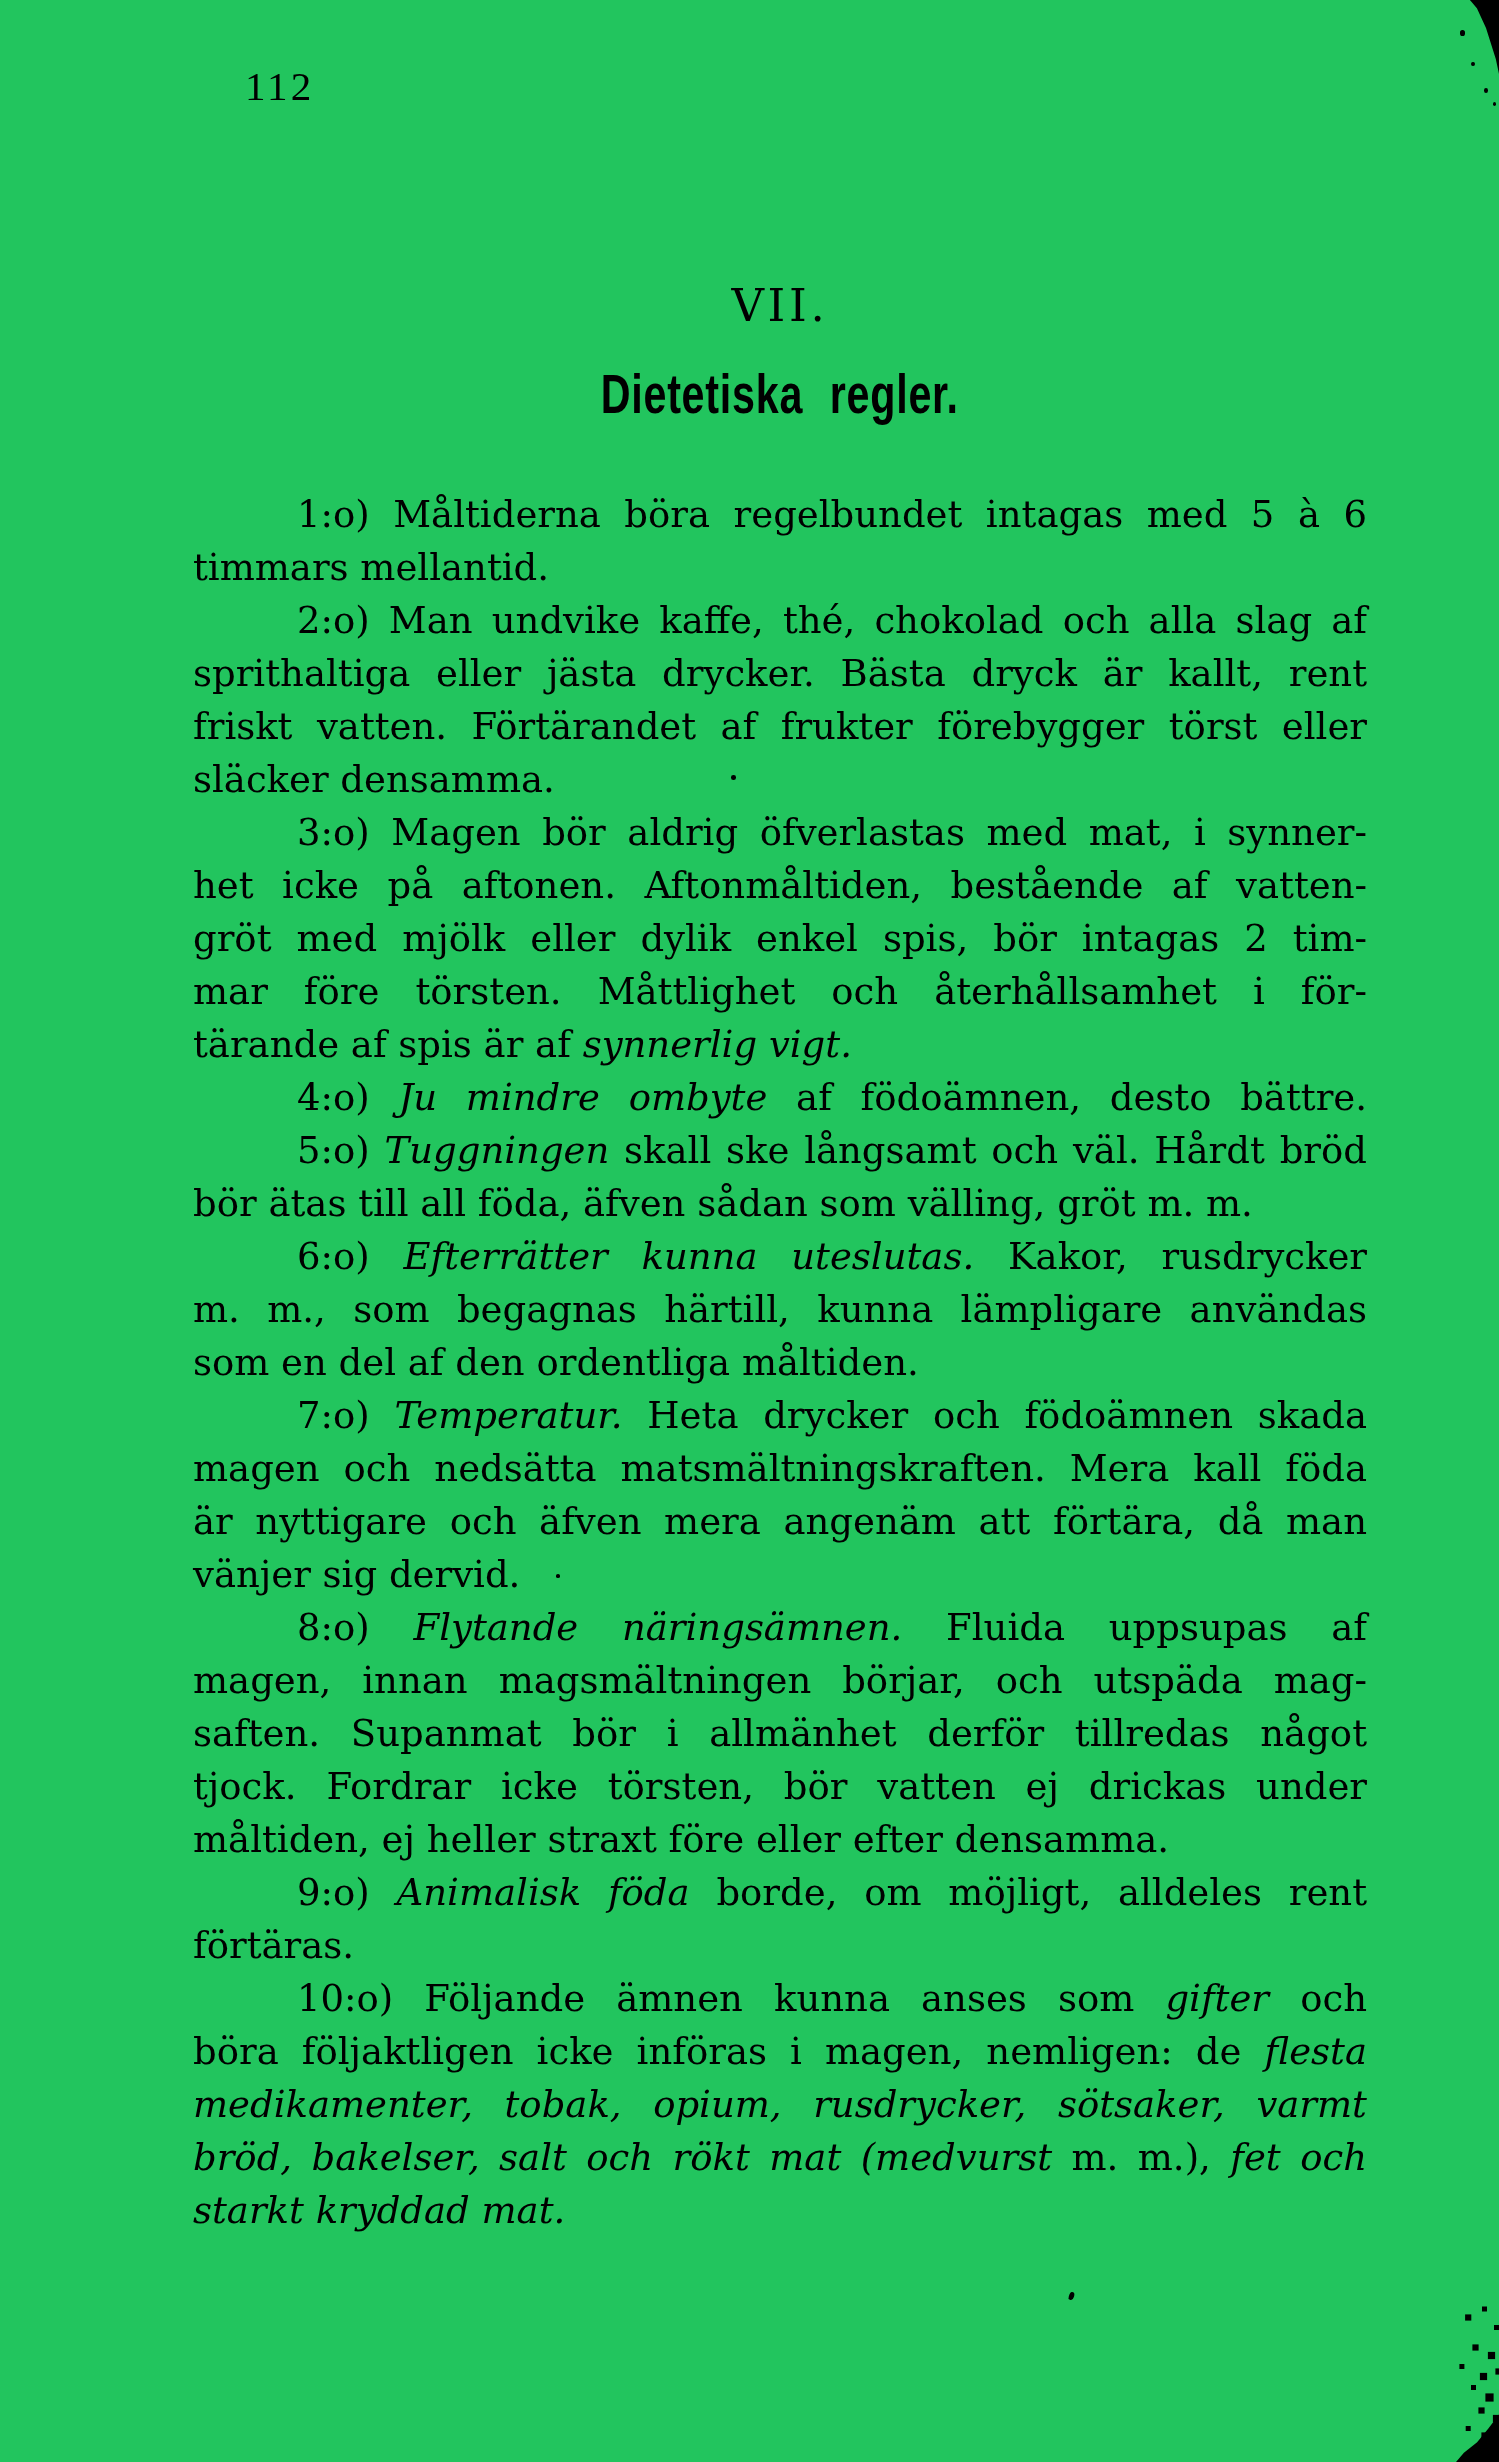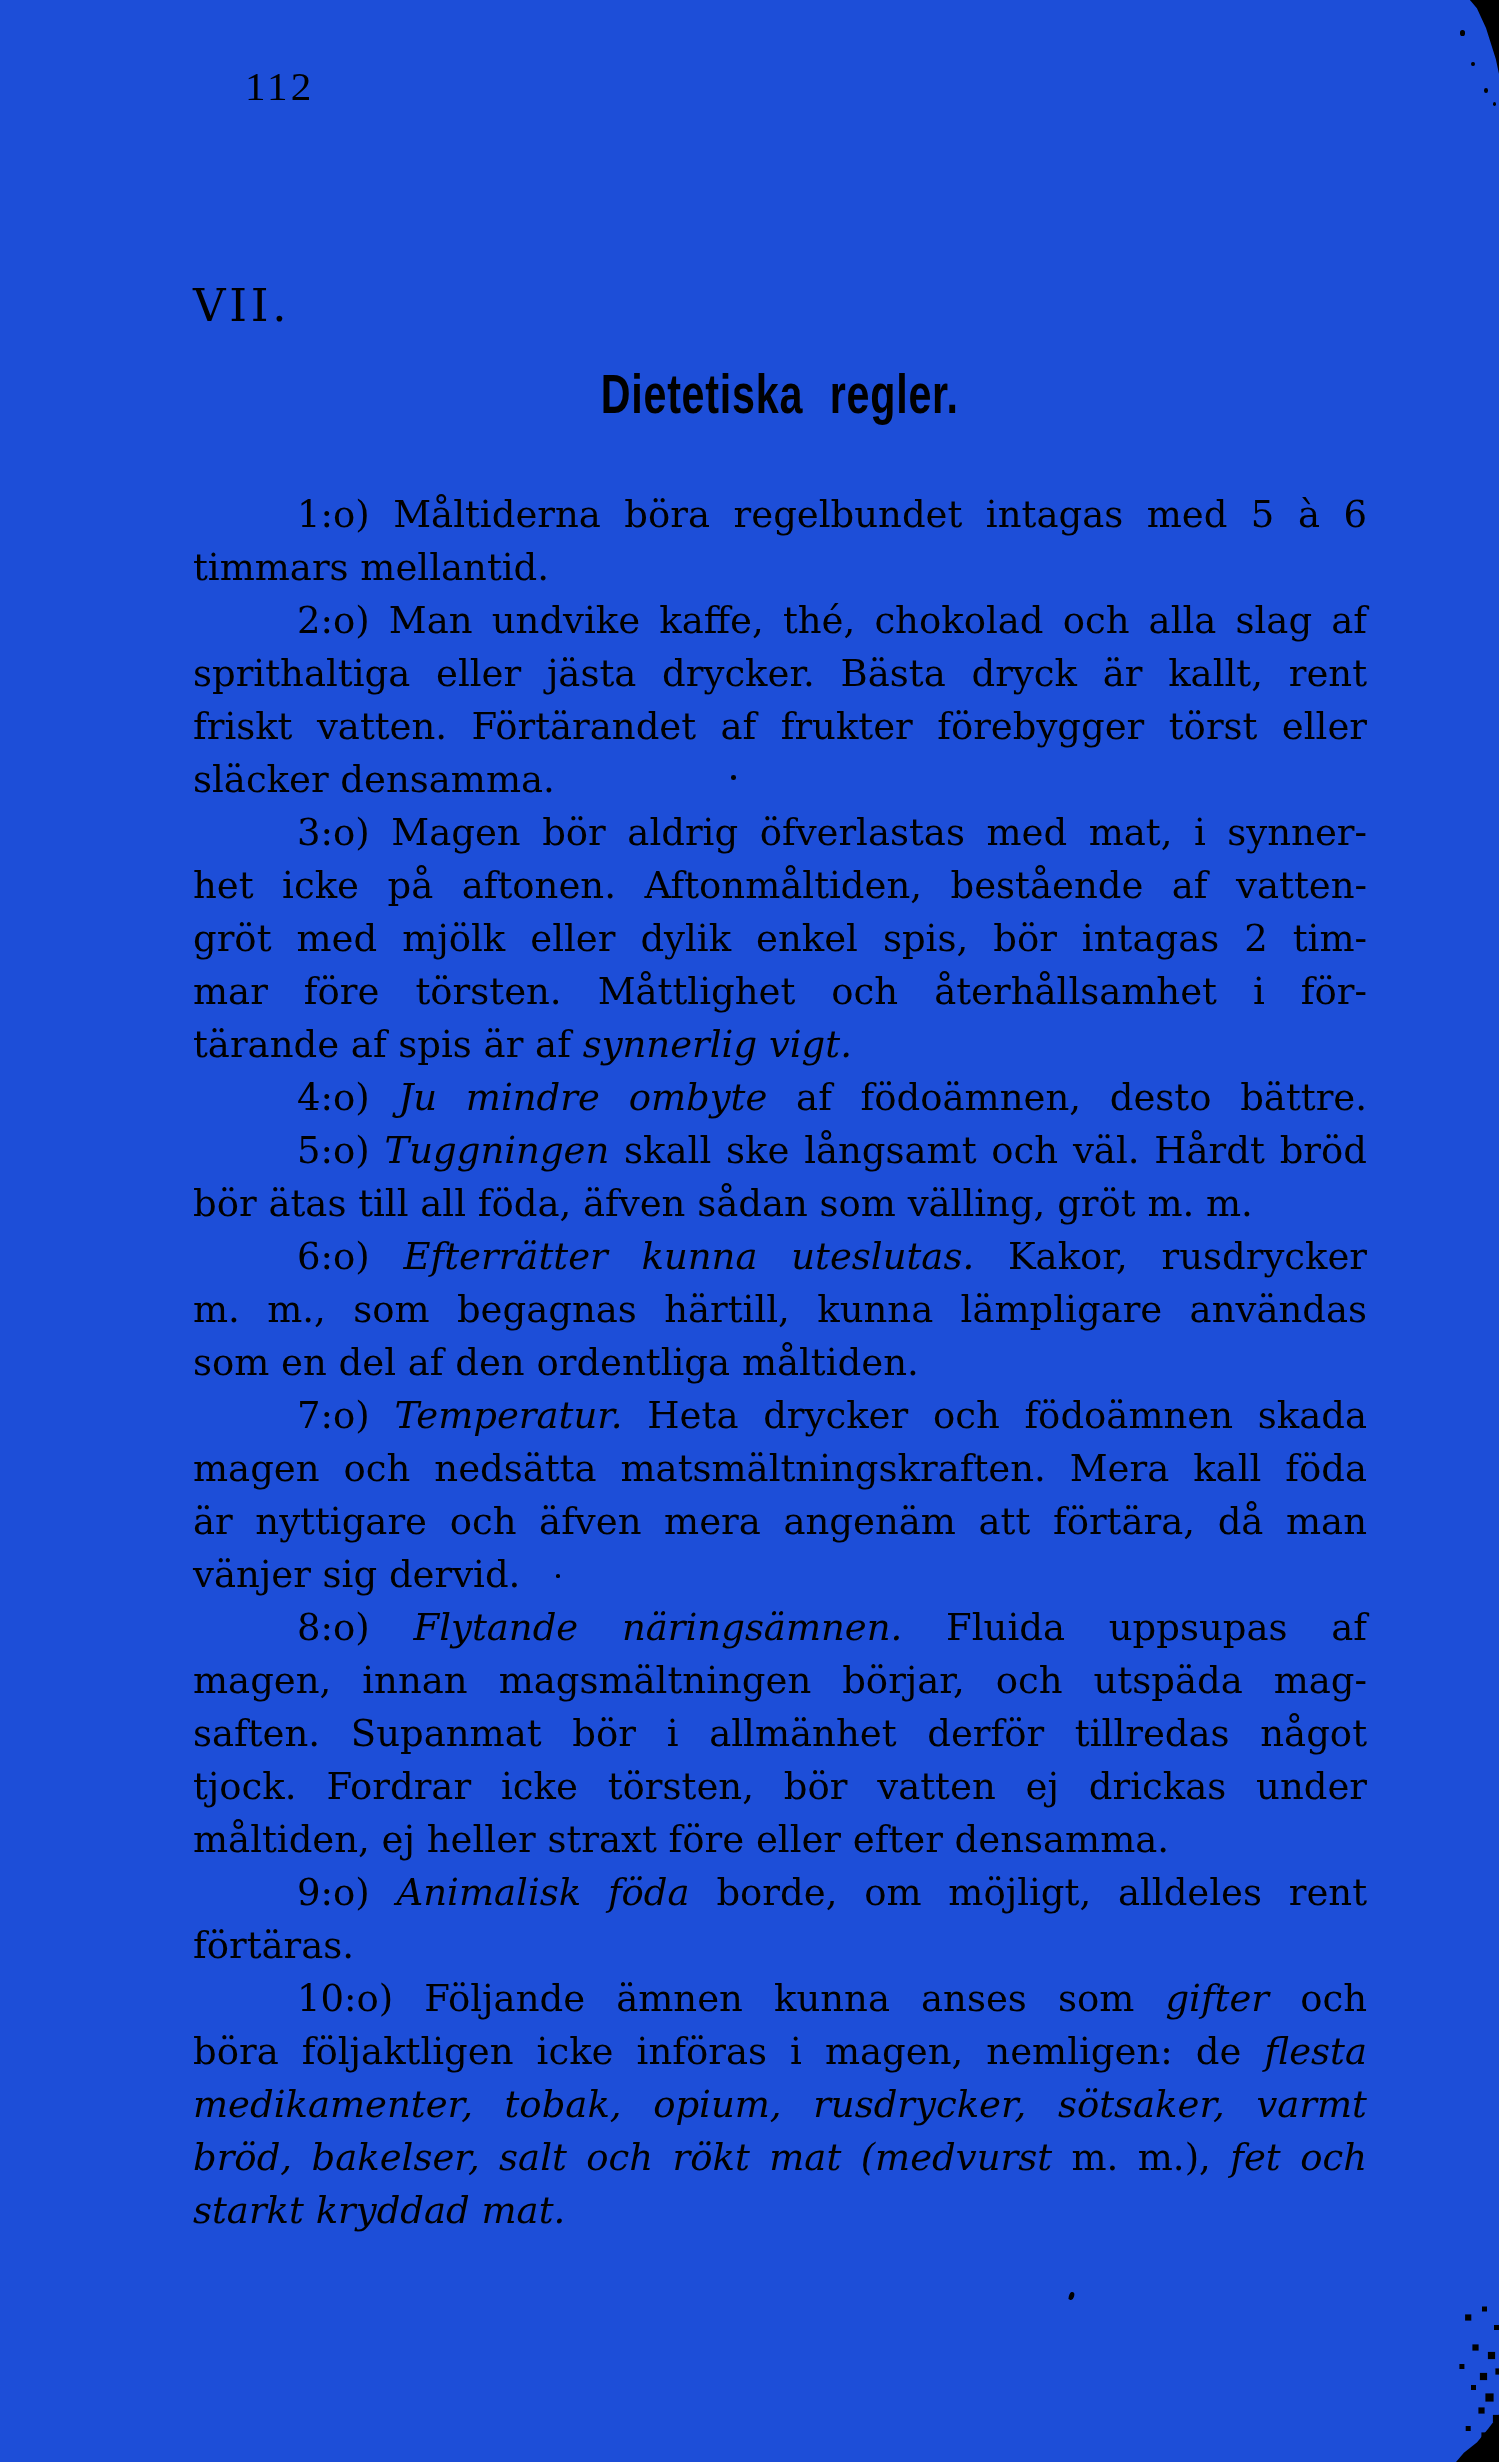--- a/index.html
+++ b/index.html
@@ -1,38 +1,39 @@
 <!DOCTYPE html>
 <html style="font-size:8.3px"><head>
 <meta charset="utf-8">
 <style>
   html,body{margin:0;padding:0;background:#d8d8d8;}
   .page{
     position:relative;
     width:1500px;
     height:2462px;
-    background:#1d4ed8;
+    background:#22c55e;
     overflow:hidden;
     font-family:"DejaVu Serif", serif;
     color:#000;
   }
   .page-number{
     position:absolute;
     left:245px;
     top:62px;
     font-family:"Liberation Serif", serif;
     font-size:41px;
     letter-spacing:3.1px;
     white-space:nowrap;
   }
   .section-number{
     position:absolute;
     left:193px;
     top:279px;
     width:1174px;
+    text-align:center;
     font-family:"DejaVu Serif", serif;
     font-size:45px;
     letter-spacing:3.7px;
   }
   .page-title{
     position:absolute;
     left:193px;
     top:362px;
     width:1174px;
     text-align:center;

